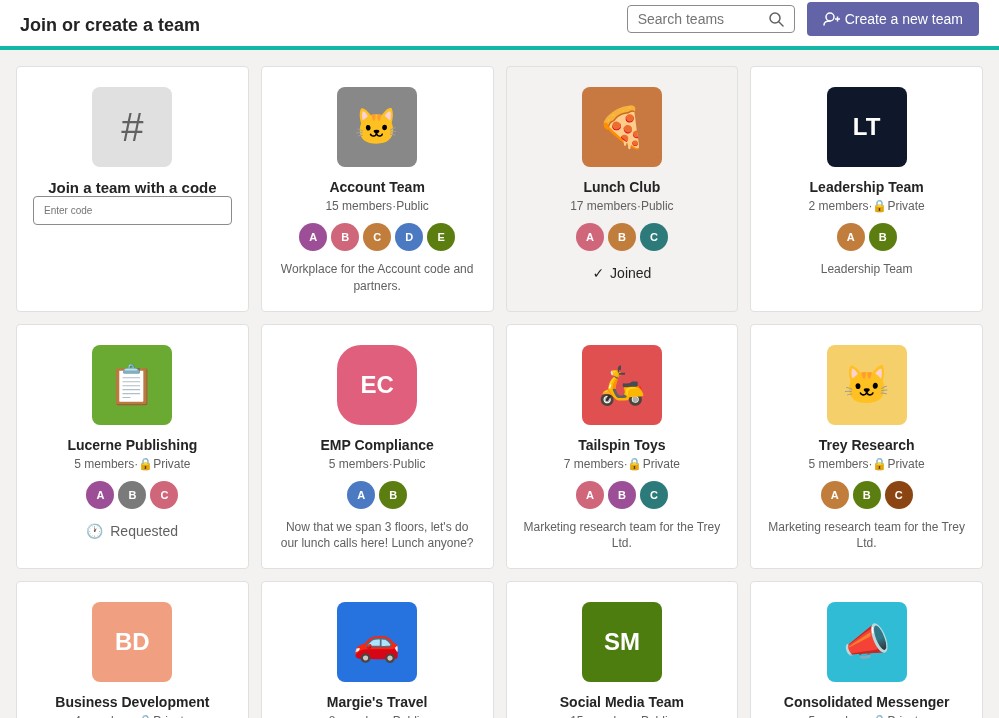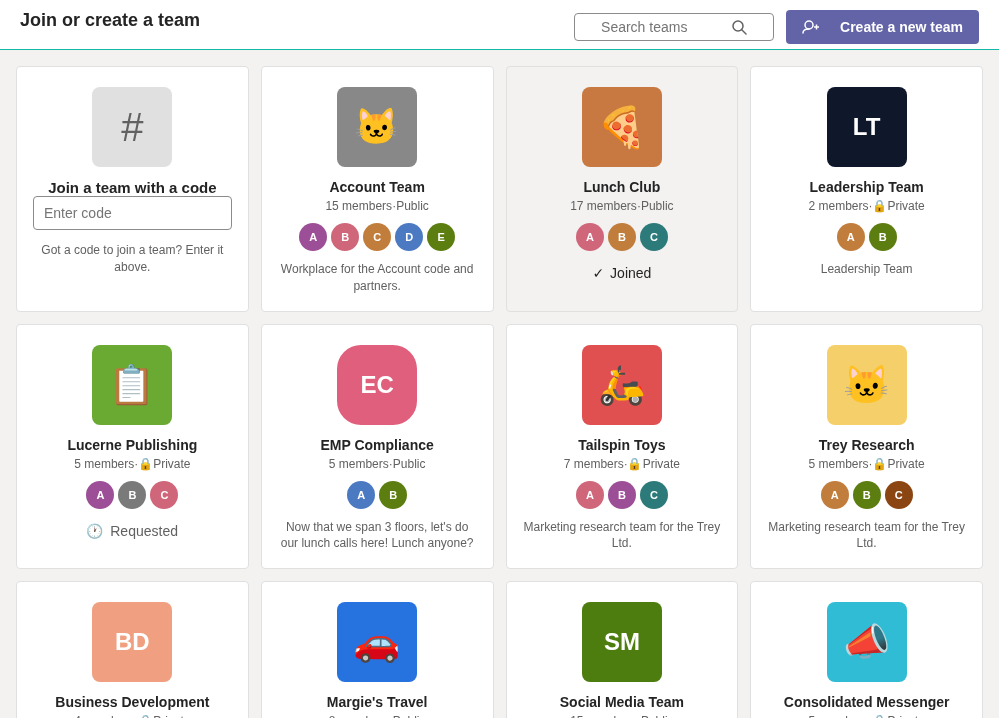--- a/index.html
+++ b/index.html
@@ -1,74 +1,74 @@
 <!DOCTYPE html>
 <html><head>
   <meta charset="utf-8">
   <style>
     * { box-sizing: border-box; margin: 0; padding: 0; }
     body { font-family: 'Segoe UI', Arial, sans-serif; background: #f3f2f1; min-height: 718px; }
 
     .header {
       display: flex;
-      align-items: flex-start;
+      align-items: flex-end;
       justify-content: space-between;
       padding: 10px 20px;
       background: #fff;
-      border-bottom: 1px solid #14b8a6;
+      border-bottom: 4px solid #14b8a6;
       height: 50px;
     }
 
     .header-title {
       font-size: 18px;
       font-weight: 600;
       color: #242424;
     }
 
     .header-right {
       display: flex;
       align-items: center;
       gap: 12px;
     }
 
     .search-bar {
       display: flex;
       align-items: center;
       border: 1px solid #8b8b8b;
       border-radius: 4px;
-      padding: 5px 26px;
+      padding: 5px 10px;
       background: #fff;
-      width: 200px;
+      width: 168px;
       gap: 8px;
     }
 
     .search-bar input {
       border: none;
       outline: none;
       font-size: 14px;
       color: #616161;
       width: 100%;
     }
 
     .search-icon-svg {
       color: #616161;
       flex-shrink: 0;
     }
 
     .create-btn {
       display: flex;
       align-items: center;
-      gap: 20px;
+      gap: 4px;
       background: #6264a7;
       color: #fff;
       border: none;
       border-radius: 4px;
       padding: 8px 16px;
       font-size: 14px;
-      font-weight: 700;
+      font-weight: 400;
       cursor: pointer;
       white-space: nowrap;
     }
 
     .grid-container {
       padding: 16px;
       display: grid;
       grid-template-columns: repeat(4, 1fr);
       gap: 12px;
     }
@@ -132,24 +132,24 @@
       color: #242424;
       margin-bottom: 0;
       text-align: center;
     }
 
     .join-input {
       width: 100%;
       border: 1px solid #8b8b8b;
       border-radius: 4px;
       padding: 8px 10px;
-      font-size: 14px;
+      font-size: 10px;
       color: #616161;
       outline: none;
-      margin-bottom: 12px;
+      margin-bottom: 6px;
     }
 
     .join-hint {
       font-size: 12px;
       color: #616161;
       text-align: center;
       line-height: 1.4;
     }
 
     .card-name {
@@ -248,21 +248,20 @@
     </button>
   </div>
 </div>
 
 <div class="grid-container">
 
   <div class="join-code-card">
     <div class="card-icon hash-icon">#</div>
     <div class="join-title">Join a team with a code</div>
     <input class="join-input" type="text" placeholder="Enter code" style="">
-    <div class="join-hint">Got a code to join a team? Enter it above.</div>
   </div>
 
   <div class="card">
     <div class="card-icon" style="background:#888; font-size:36px;">
       🐱
     </div>
     <div class="card-name">Account Team</div>
     <div class="card-meta">
       <span>15 members</span>
       <span>·</span>

